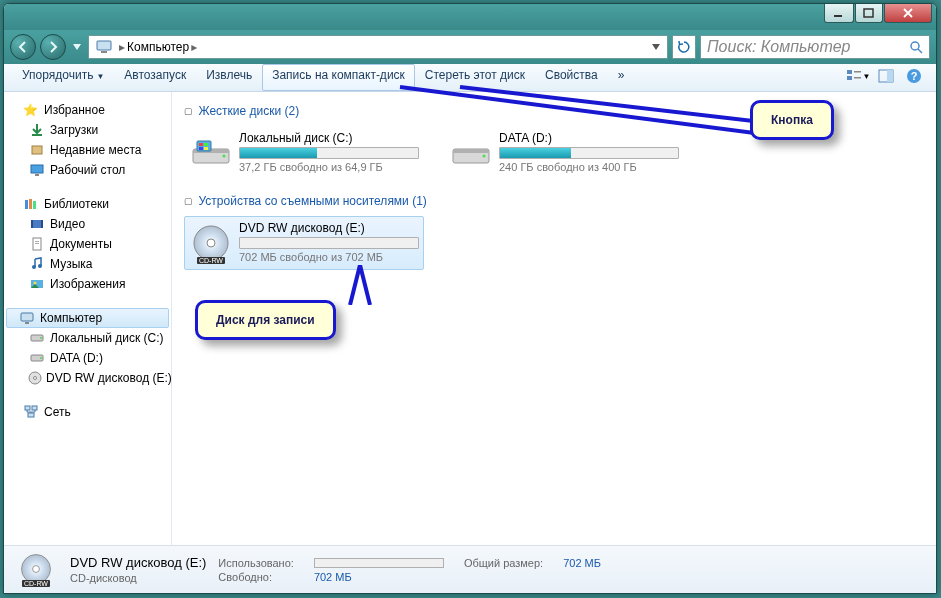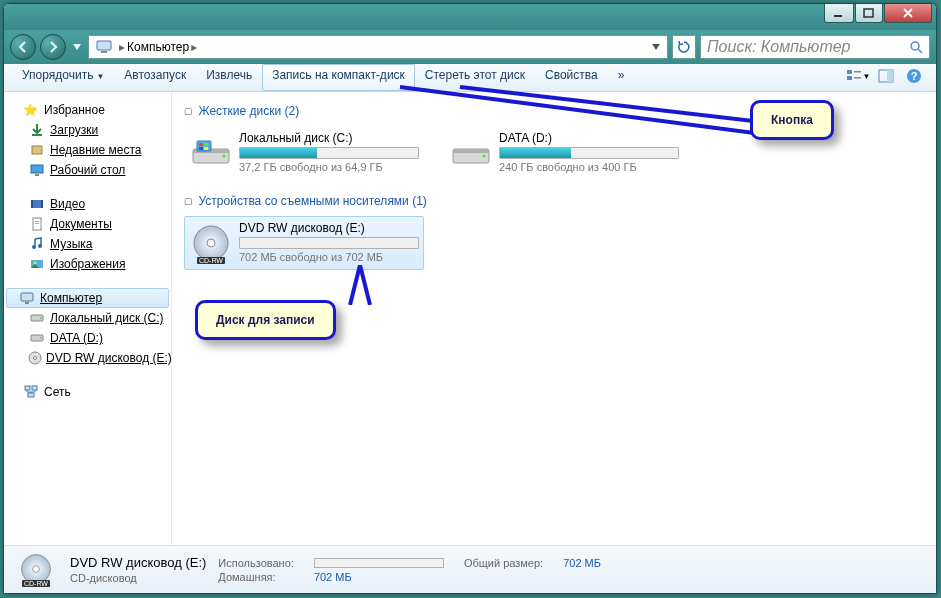--- a/index.html
+++ b/index.html
@@ -35,21 +35,21 @@
 .ticonbtn { width: 28px; height: 24px; display: flex; align-items: center; justify-content: center; cursor: pointer; border-radius: 2px; }
 .ticonbtn svg { width: 16px; height: 16px; }
 
 .body { flex: 1; display: flex; overflow: hidden; background: #fff; }
 
 .sidebar { width: 168px; border-right: 1px solid #e0e8f0; padding: 8px 0; font-size: 12px; overflow: hidden; }
 .sbgroup { margin-bottom: 14px; }
 .sbhead { display: flex; align-items: center; padding: 2px 6px; cursor: pointer; }
 .sbhead .exp { width: 12px; font-size: 9px; color: #666; }
 .sbhead .icn { width: 18px; height: 16px; margin-right: 4px; display: inline-flex; align-items: center; justify-content: center; }
-.sbitem { display: flex; align-items: center; padding: 2px 6px 2px 24px; cursor: pointer; white-space: nowrap; text-decoration: underline; }
+.sbitem { display: flex; align-items: center; padding: 2px 6px 2px 24px; cursor: pointer; white-space: nowrap; }
 .sbitem .icn { width: 18px; height: 16px; margin-right: 4px; display: inline-flex; align-items: center; justify-content: center; }
 .sbitem.selected { background: linear-gradient(to bottom, #e8f4ff, #d0e8f8); border: 1px solid #a8d0f0; border-radius: 2px; margin: 0 2px; padding: 1px 5px 1px 11px; }
 .sbitem.selected.computer { padding-left: 11px; }
 
 .content { flex: 1; padding: 8px 12px; font-size: 12px; position: relative; overflow: hidden; }
 .section-head { color: #1a5aaa; margin: 4px 0 8px; display: flex; align-items: center; cursor: pointer; }
 .section-head .tri { font-size: 9px; margin-right: 6px; color: #555; }
 .drives { display: flex; gap: 20px; flex-wrap: wrap; margin-bottom: 14px; }
 .drive { display: flex; width: 240px; padding: 4px; border: 1px solid transparent; cursor: pointer; }
 .drive.selected { background: linear-gradient(to bottom, #eaf4ff, #d8ecfc); border: 1px solid #a8d0f0; border-radius: 2px; }
@@ -206,20 +206,31 @@
             <span class="icn">
               <svg width="14" height="14" viewBox="0 0 14 14">
                 <rect x="1" y="2" width="12" height="8" fill="#4aa0e0" stroke="#2a6aaa"></rect>
                 <rect x="5" y="11" width="4" height="2" fill="#888"></rect>
               </svg>
             </span>
             <span>Рабочий стол</span>
           </div>
       </div>
       <div class="sbgroup">
+        <div class="sbhead">
+            <span class="exp"></span>
+            <span class="icn">
+              <svg width="14" height="14" viewBox="0 0 14 14">
+                <rect x="1" y="3" width="3" height="9" fill="#4a8ae0"></rect>
+                <rect x="5" y="2" width="3" height="10" fill="#e08a4a"></rect>
+                <rect x="9" y="4" width="3" height="8" fill="#4ae08a"></rect>
+              </svg>
+            </span>
+            <span>Библиотеки</span>
+          </div>
         <div class="sbitem">
             <span class="icn">
               <svg width="14" height="14" viewBox="0 0 14 14">
                 <rect x="1" y="3" width="12" height="8" fill="#4a7ac0"></rect>
                 <rect x="1" y="3" width="2" height="8" fill="#2a4a8a"></rect>
                 <rect x="11" y="3" width="2" height="8" fill="#2a4a8a"></rect>
               </svg>
             </span>
             <span>Видео</span>
           </div>
@@ -394,21 +405,21 @@
     </div>
     <div class="sb-col">
       <div style="font-size:13px;color:#000;">DVD RW дисковод (E:)</div>
       <div class="sb-label">CD-дисковод</div>
     </div>
     <div class="sb-grid">
       <span class="sb-label">Использовано:</span>
       <span class="sb-bar"></span>
       <span class="sb-label">Общий размер:</span>
       <span class="sb-val">702 МБ</span>
-      <span class="sb-label">Домашняя:</span>
+      <span class="sb-label">Свободно:</span>
       <span class="sb-val">702 МБ</span>
       <span></span>
         <span></span>
     </div>
   </div>
 </div>
 
 <svg class="callout-line" style="top:85px;left:300px;width:480px;height:60px">
     <line x1="160" y1="2" x2="470" y2="38"></line>
     <line x1="100" y1="2" x2="470" y2="50"></line>

